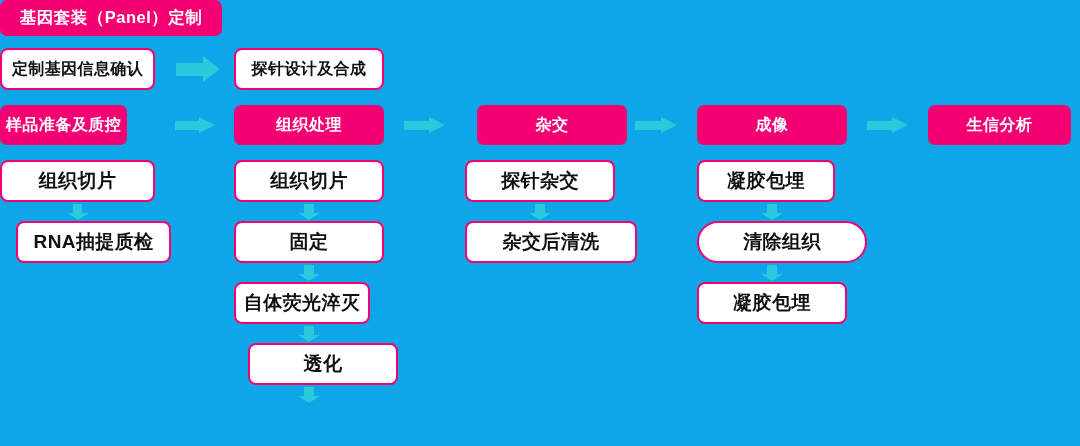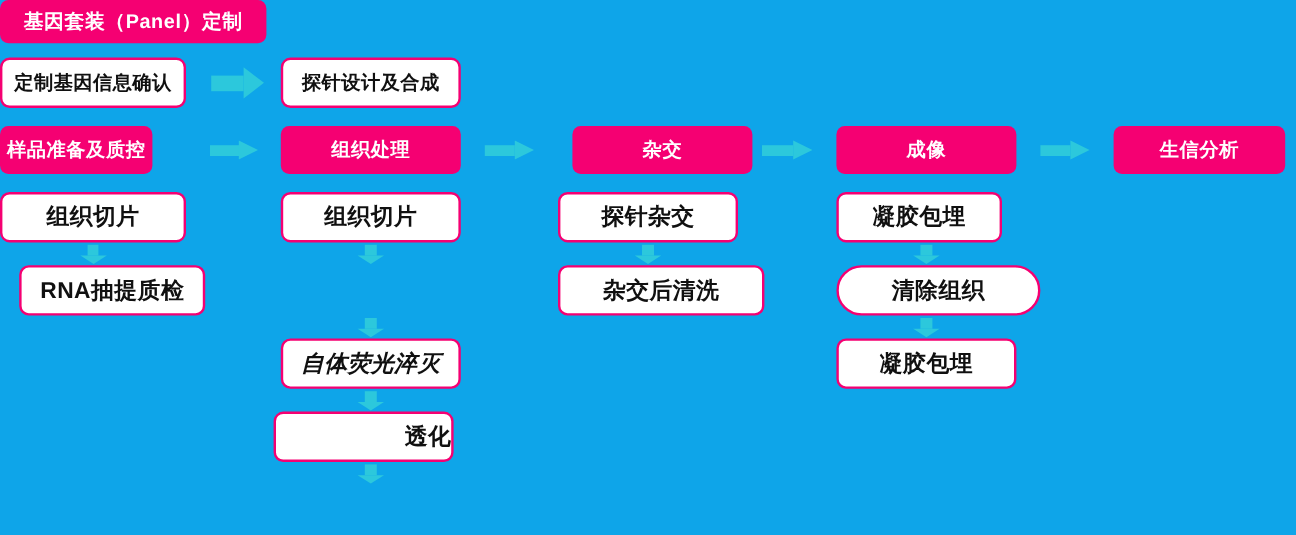--- a/index.html
+++ b/index.html
@@ -142,32 +142,35 @@
       <div class="shaft"></div>
       <div class="head" style="border-top-width: 8.5px; border-bottom-width: 8.5px; border-left-width: 16.4px;"></div>
     </div>
     <div class="white-box step-box" style="left: 234px; top: 160px; width: 150px; height: 42px;">
       <span>组织切片</span>
     </div>
     <div class="arrow-down" style="left: 298px; top: 204px; width: 22px; height: 16px;">
       <div class="shaft"></div>
       <div class="head" style="border-left-width: 11px; border-right-width: 11px; border-top-width: 7.68px;"></div>
     </div>
+    <div class="white-box step-box" style="left: 234px; top: 221px; width: 150px; height: 42px;">
+      <span>固定</span>
+    </div>
     <div class="arrow-down" style="left: 298px; top: 265px; width: 22px; height: 16px;">
       <div class="shaft"></div>
       <div class="head" style="border-left-width: 11px; border-right-width: 11px; border-top-width: 7.68px;"></div>
     </div>
-    <div class="white-box step-box" style="left: 234px; top: 282px; width: 150px; height: 42px; font-style: italic;">
+    <div class="white-box step-box" style="left: 234px; top: 282px; width: 136px; height: 42px;">
       <span>自体荧光淬灭</span>
     </div>
     <div class="arrow-down" style="left: 298px; top: 326px; width: 22px; height: 16px;">
       <div class="shaft"></div>
       <div class="head" style="border-left-width: 11px; border-right-width: 11px; border-top-width: 7.68px;"></div>
     </div>
-    <div class="white-box step-box" style="left: 228px; top: 343px; width: 150px; height: 42px; justify-content: flex-end;">
+    <div class="white-box step-box" style="left: 248px; top: 343px; width: 150px; height: 42px;">
       <span>透化</span>
     </div>
     <div class="arrow-down" style="left: 298px; top: 387px; width: 22px; height: 16px;">
       <div class="shaft"></div>
       <div class="head" style="border-left-width: 11px; border-right-width: 11px; border-top-width: 7.68px;"></div>
     </div>
     <div class="pink-box stage-box" style="left: 465px; top: 105px; width: 150px; height: 40px; margin-left: 12px;">
       <span>杂交</span>
     </div>
     <div class="arrow-right" style="left: 635px; top: 117px; width: 42px; height: 17px;">

